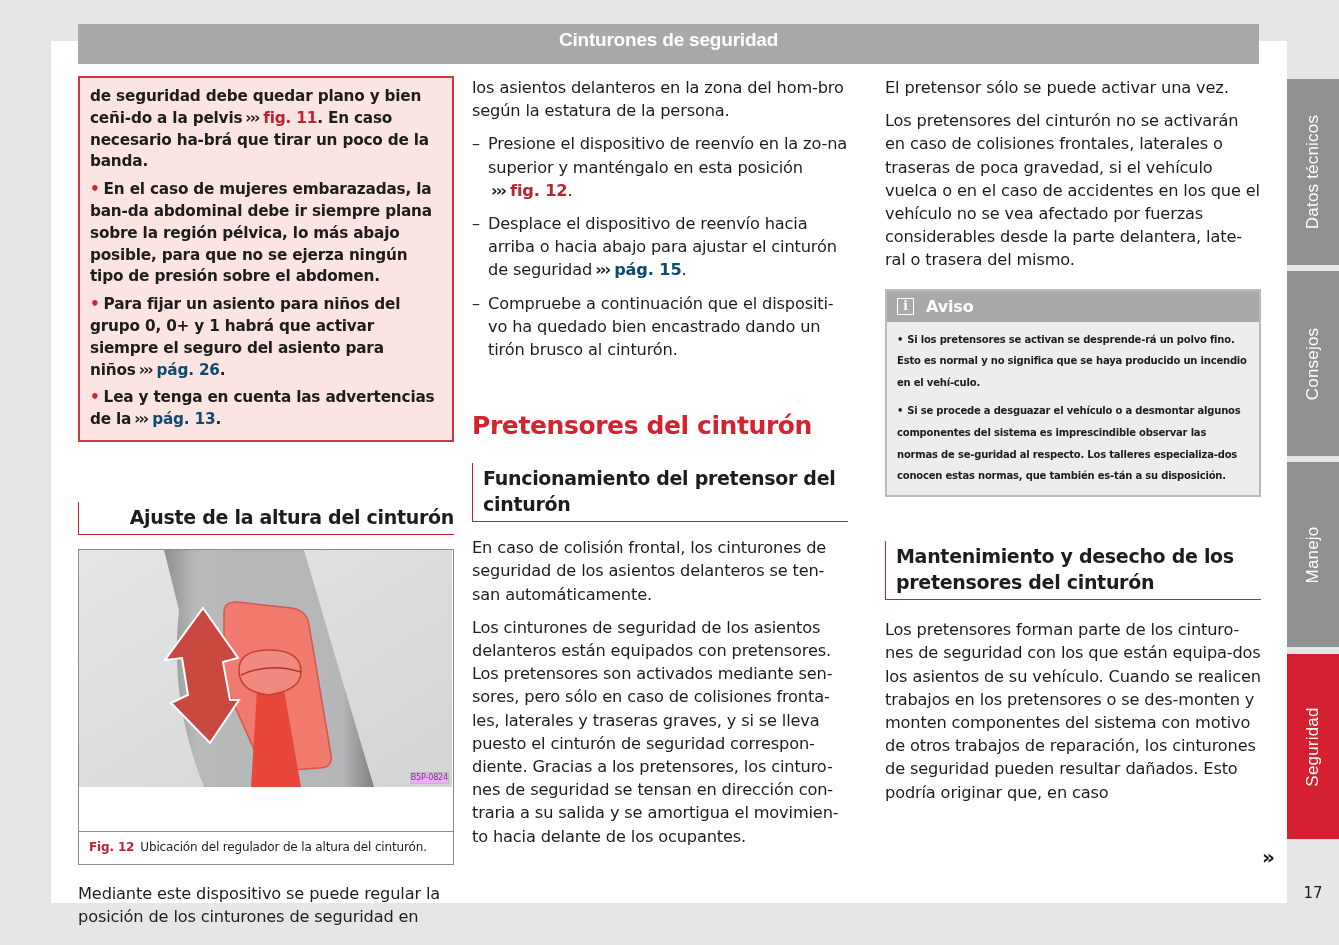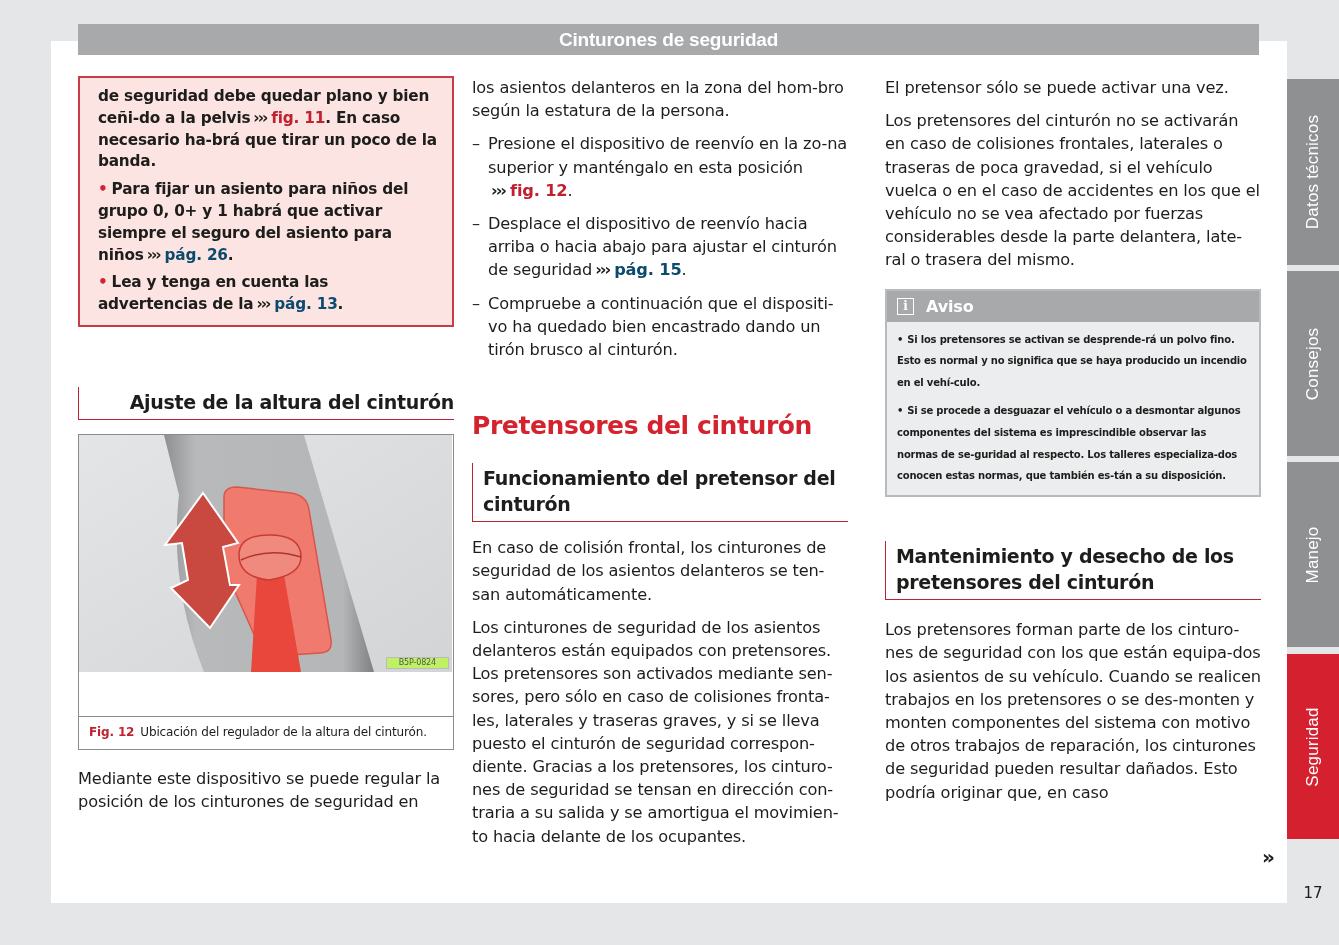--- a/index.html
+++ b/index.html
@@ -9,33 +9,33 @@
       font-family: "DejaVu Sans", "Liberation Sans", sans-serif;
       color: #1d1d1b;
       position: relative;
     }
     .page {
       position: absolute; left: 51px; top: 41px;
       width: 1236px; height: 862px; background: #ffffff;
     }
     .header-bar {
       position: absolute; left: 78px; top: 24px;
-      width: 1181px; height: 31px; background: #a8a9ab;
+      width: 1181px; height: 40px; background: #a8a9ab;
       color: #fff; font-weight: bold; font-size: 19px;
       text-align: center; line-height: 32px;
       font-family: "Liberation Sans", sans-serif; letter-spacing: -0.2px;
     }
     .col { position: absolute; top: 76px; font-size: 16.2px; line-height: 23.2px; letter-spacing: -0.15px; }
     .col1 { left: 78px; width: 376px; }
     .col2 { left: 472px; width: 376px; }
     .col3 { left: 885px; width: 376px; }
 
     .warning-box {
       background: #fce4e2; border: 2px solid #c83c47;
-      padding: 8px 10px 3px 18px;
+      padding: 8px 10px 3px 10px;
       font-weight: bold; font-size: 15.3px; line-height: 21.8px;
       letter-spacing: -0.2px; color: #1d1d1b;
     }
     .warning-box p { margin-bottom: 6px; }
     .bullet { color: #d4232f; margin-right: 4px; }
     .ref-red { color: #c0212e; font-weight: bold; }
     .ref-gray { color: #0c4a6e; font-weight: bold; }
     .arrows { font-weight: bold; letter-spacing: -2px; margin: 0 5px 0 3px; }
 
     .subheading {
@@ -50,22 +50,22 @@
     }
     p.body { margin-bottom: 10px; }
     .step { position: relative; padding-left: 16px; margin-bottom: 10px; }
     .step .dash { position: absolute; left: 0; top: 0; }
 
     .figure {
       border: 1.5px solid #8a8b8d; width: 376px;
     }
     .figure-img { position: relative; width: 373px; height: 237px; overflow: hidden; background: #d9dadc; }
     .fig-code {
-      position: absolute; right: 3px; bottom: 3px; background: #bef264;
-      font-size: 8px; line-height: 10px; padding: 0 12px; color: #555;
+      position: absolute; right: 3px; bottom: 3px; background: #f0abfc;
+      font-size: 8px; line-height: 10px; padding: 0 0; color: #555;
       border: 1px solid #bbb; font-family: "DejaVu Sans", sans-serif; text-align: center;
     }
     .caption {
       border-top: 1.5px solid #8a8b8d;
       padding: 5px 10px 6px 10px; font-size: 12px; line-height: 21px; color: #1d1d1b; margin-top: 44px;
     }
     .caption .fig-label { color: #c0212e; font-weight: bold; margin-right: 6px; }
 
     .note-box { border: 2px solid #b9babc; background: #ecedee; }
     .note-head {
@@ -105,20 +105,23 @@
 </head>
 <body>
 
 <div class="page"></div>
 <div class="header-bar">Cinturones de seguridad</div>
 
 <div class="col col1">
   <div class="warning-box">
     <p>
       <span>de seguridad debe quedar plano y bien ceñi-do a la pelvis</span><span class="arrows">›››</span><a class="ref-red">fig. 11</a><span>. En caso necesario ha-brá que tirar un poco de la banda.</span>
+    </p>
+    <p>
+      <span class="bullet">•</span><span>En el caso de mujeres embarazadas, la ban-da abdominal debe ir siempre plana sobre la región pélvica, lo más abajo posible, para que no se ejerza ningún tipo de presión sobre el abdomen.</span>
     </p>
     <p>
       <span class="bullet">•</span><span>Para fijar un asiento para niños del grupo 0, 0+ y 1 habrá que activar siempre el seguro del asiento para niños</span><span class="arrows">›››</span><a class="ref-gray">pág. 26</a><span>.</span>
     </p>
     <p>
       <span class="bullet">•</span><span>Lea y tenga en cuenta las advertencias de la</span><span class="arrows">›››</span><a class="ref-gray">pág. 13</a><span>.</span>
     </p>
   </div>
 
   <div class="subheading" style="margin-top:60px;text-align:right;">Ajuste de la altura del cinturón</div>

